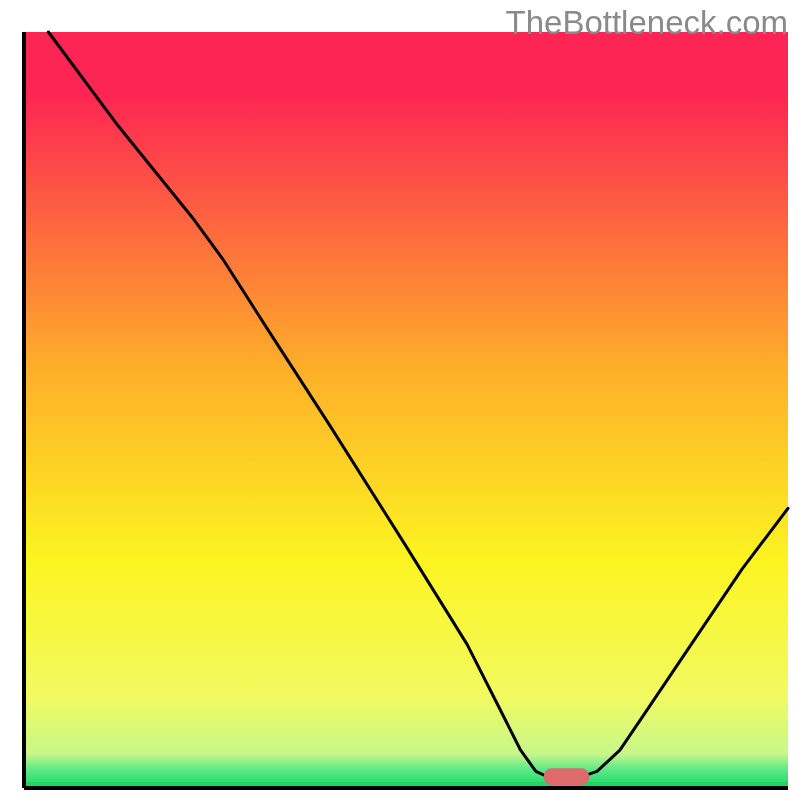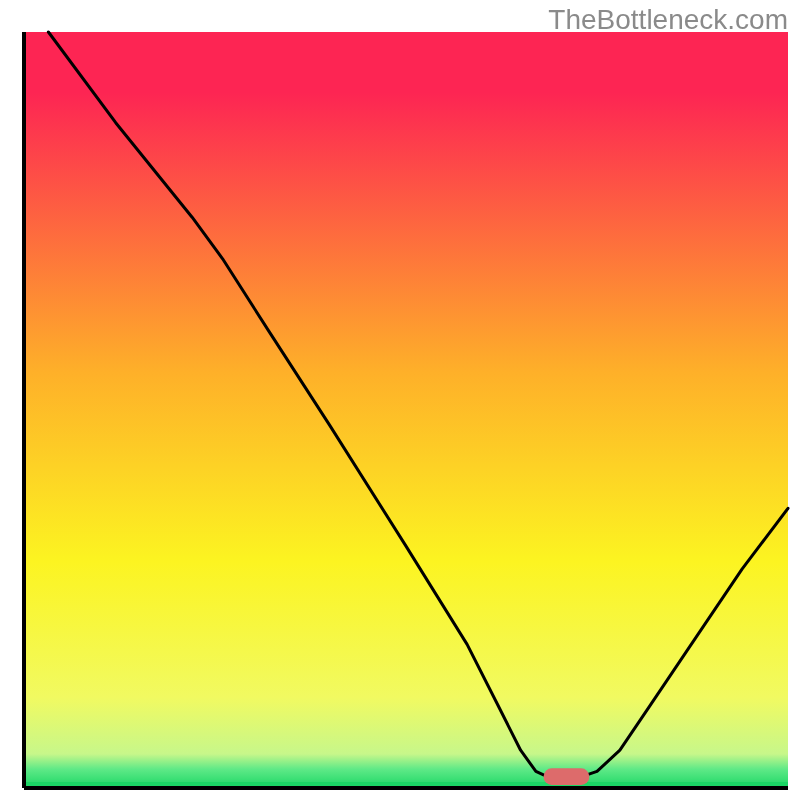--- a/index.html
+++ b/index.html
@@ -13,21 +13,21 @@
   .chart-container {
     position: relative;
     width: 800px;
     height: 800px;
   }
   .watermark {
     position: absolute;
     top: 4px;
     right: 12px;
     font-family: Arial, sans-serif;
-    font-size: 28px;
+    font-size: 33px;
     color: #8a8a8a;
     font-weight: 400;
     z-index: 10;
   }
   svg {
     position: absolute;
     top: 0;
     left: 0;
   }
 </style>

